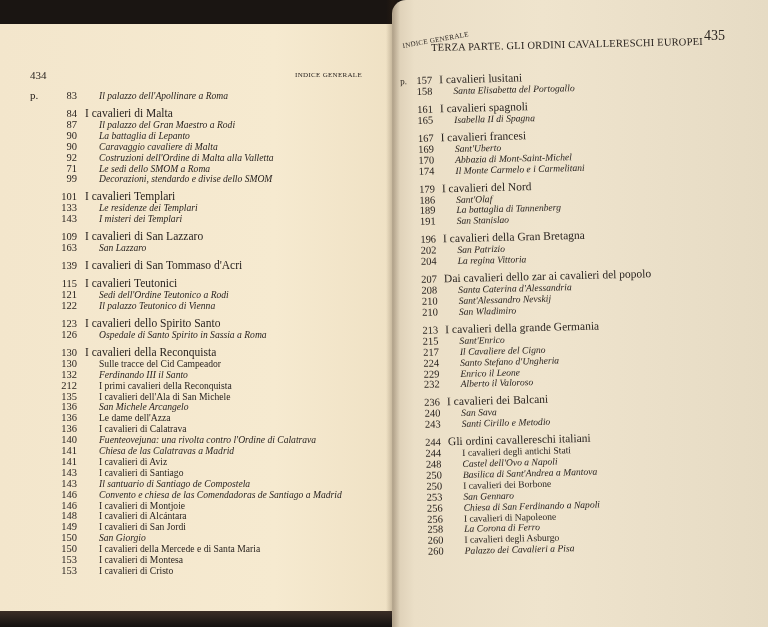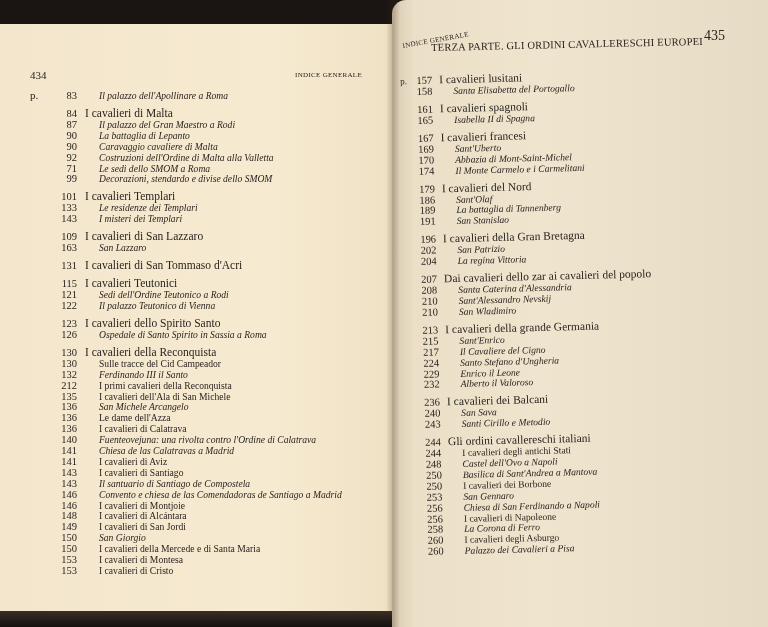--- a/index.html
+++ b/index.html
@@ -138,21 +138,21 @@
         </div>
         <div class="entry sub italic">
           <span class="p-prefix"></span>
           <span class="num">163</span>
           <span class="title">San Lazzaro</span>
         </div>
       </div>
       <div class="group">
         <div class="entry heading">
           <span class="p-prefix"></span>
-          <span class="num">131</span>
+          <span class="num">139</span>
           <span class="title">I cavalieri di San Tommaso d'Acri</span>
         </div>
       </div>
       <div class="group">
         <div class="entry heading">
           <span class="p-prefix"></span>
           <span class="num">115</span>
           <span class="title">I cavalieri Teutonici</span>
         </div>
         <div class="entry sub italic">

